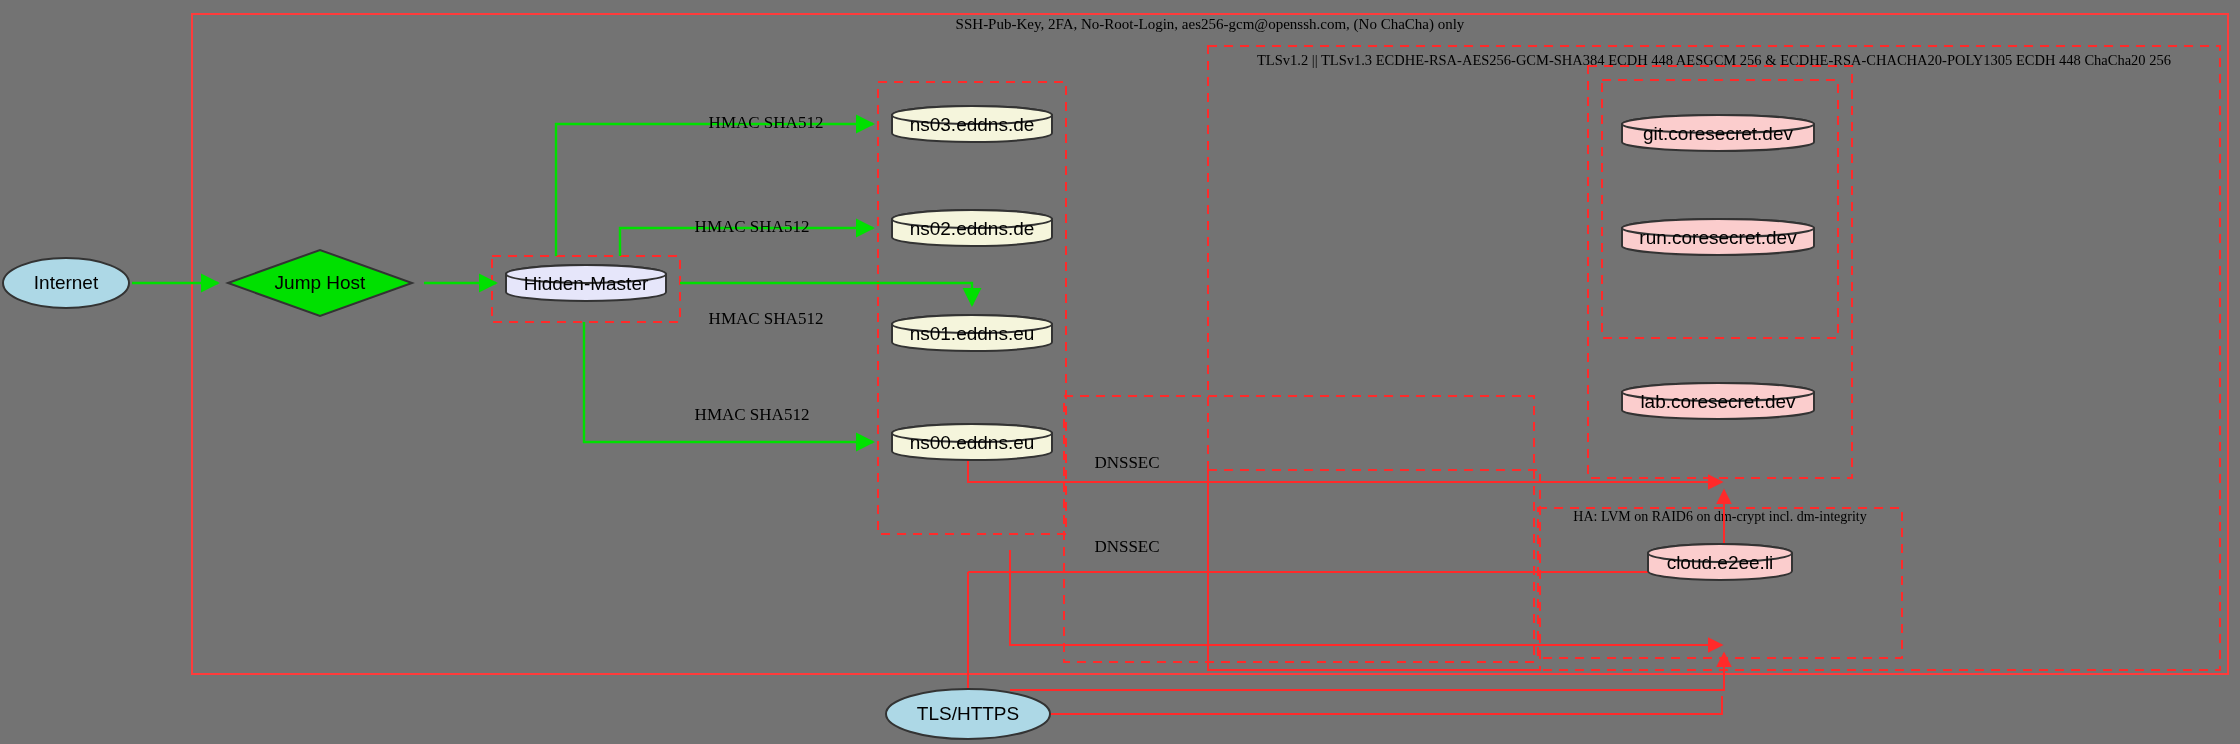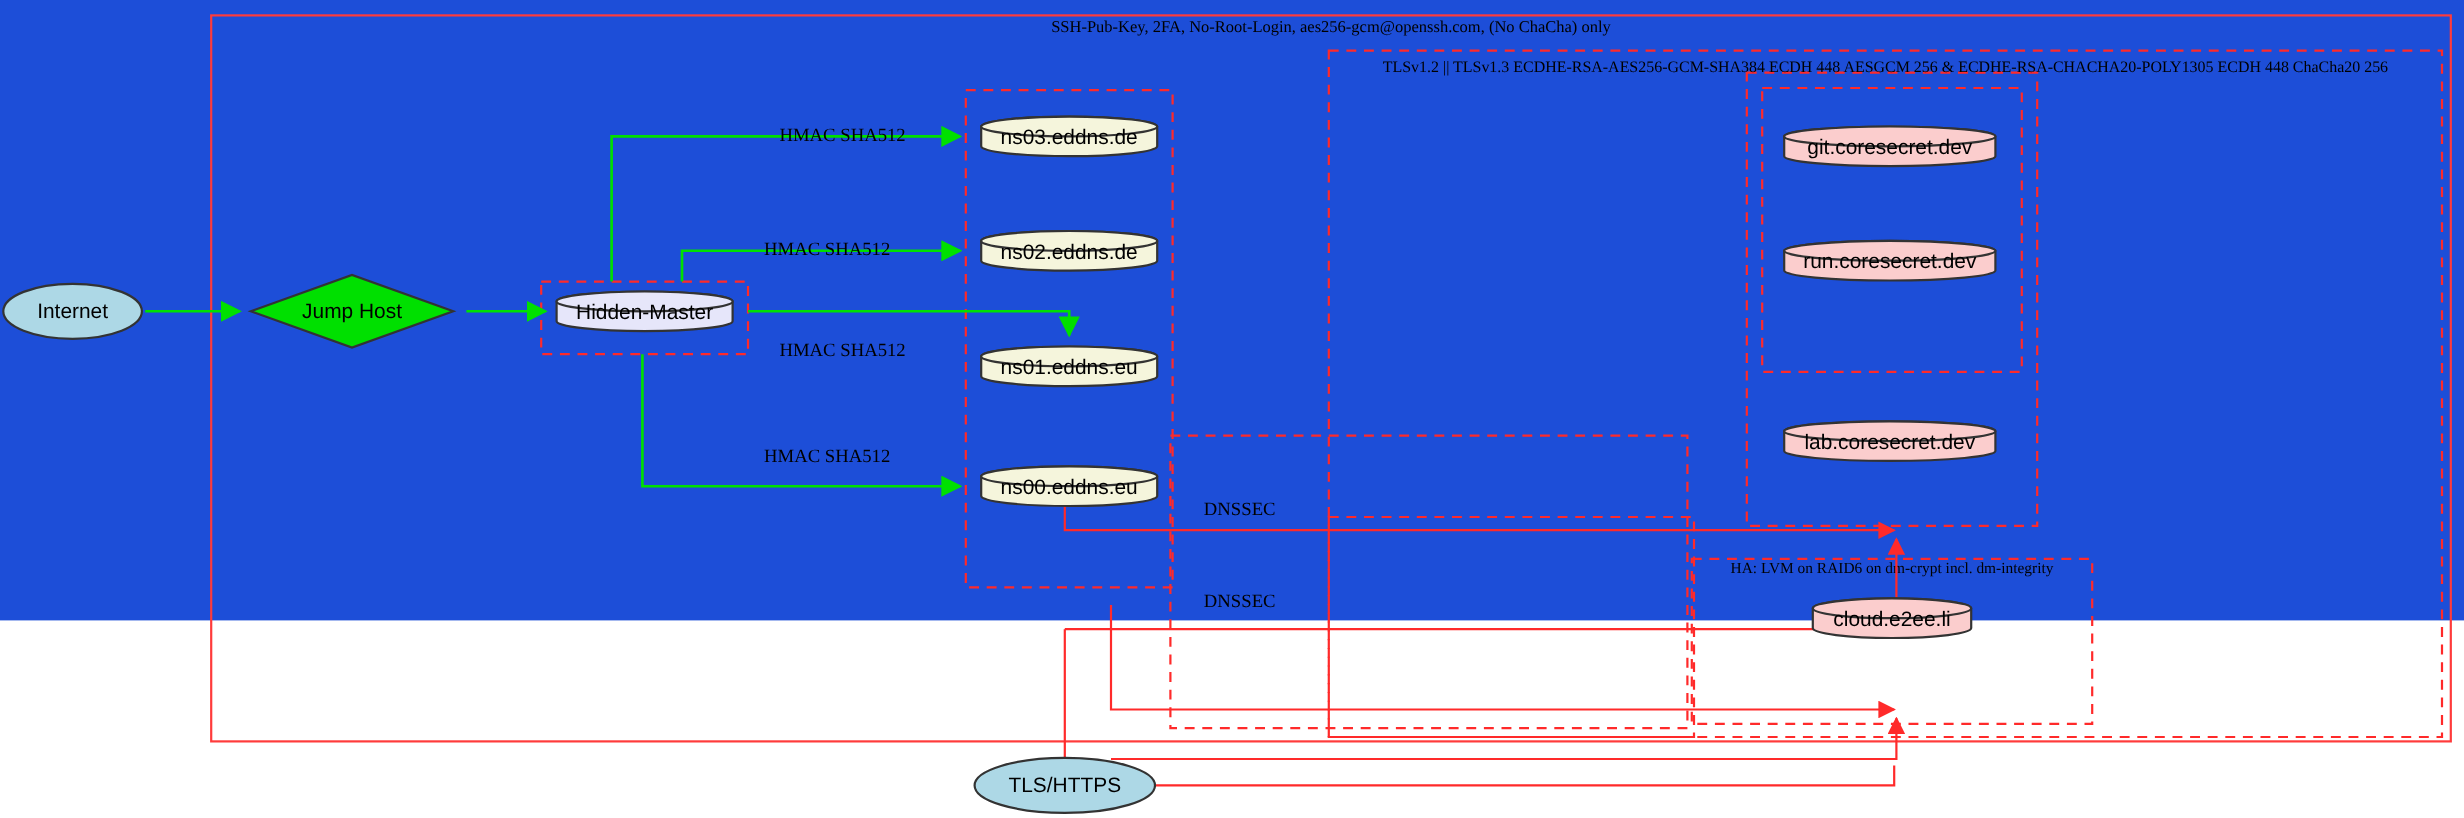--- a/index.html
+++ b/index.html
@@ -1,18 +1,18 @@
 <!DOCTYPE html>
 <html><head>
 <meta charset="utf-8">
 <style>
   html,body{margin:0;padding:0;background:#ffffff;}
   body{width:2240px;height:744px;overflow:hidden;
        font-family:"Liberation Sans",sans-serif;}
-  #stage{position:relative;width:2240px;height:564px;background:#1d4ed8;}
+  #stage{position:relative;width:2240px;height:744px;background:#737373;}
   svg#diagram{position:absolute;left:0;top:0;width:2240px;height:744px;}
   text{dominant-baseline:middle;}
   .lbl-serif{font-family:"Liberation Serif",serif;fill:#000;}
   .node-label{font-family:"Liberation Sans",sans-serif;fill:#000;font-size:19px;text-anchor:middle;}
   .cluster{fill:none;stroke:#ff2a2a;stroke-width:2;stroke-dasharray:9 7;}
   .cluster-solid{fill:none;stroke:#ff3b3b;stroke-width:2;}
   .edge-green{stroke:#00e000;stroke-width:2.4;fill:none;}
   .edge-red{stroke:#ff2a2a;stroke-width:2;fill:none;}
   .shape-stroke{stroke:#333;stroke-width:2;}
 </style>

